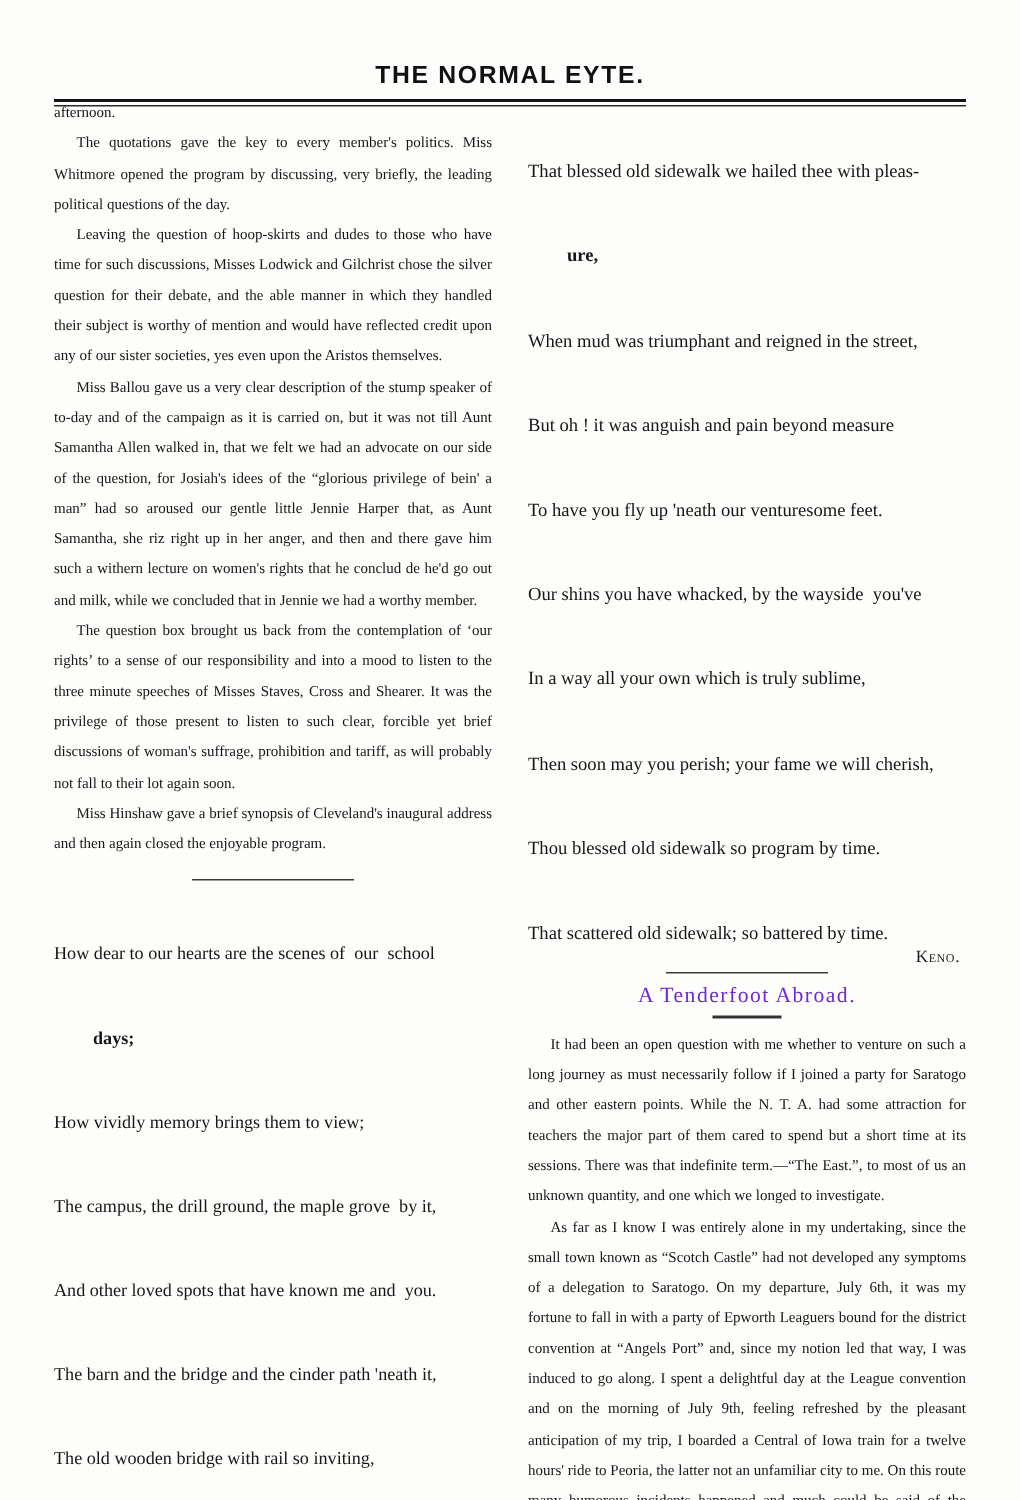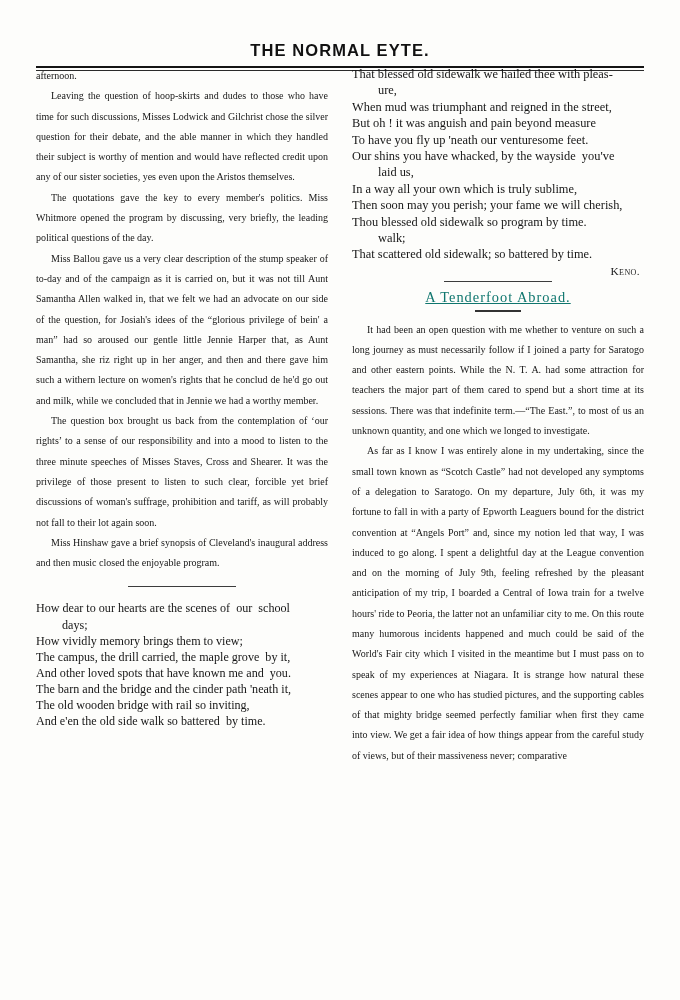--- a/index.html
+++ b/index.html
@@ -89,23 +89,25 @@
 
   
   .verse {
     font-size: 12.1px;
     line-height: 16.1px;
     color: #161616;
     text-align: left;
   }
   .verse .vline {
     white-space: pre-wrap;
+    margin-top: 40px;
   }
   .verse .vline.cont {
     padding-left: 26px;
+    font-weight: bold;
   }
 
   .verse-right {
     font-size: 12.4px;
     line-height: 16.4px;
   }
 
   .byline {
     text-align: right;
     font-size: 11.4px;
@@ -133,79 +135,76 @@
     height: 1.4px;
     background: #333;
     margin: 4px auto 8px auto;
   }
 
   
   .section-heading {
     text-align: center;
     font-size: 14.4px;
     letter-spacing: 1.0px;
-    color: #0f766e;
+    color: #6d28d9;
     margin: 0;
     line-height: 1.2;
-    text-decoration: underline;
   }
 </style>
 </head>
 <body>
 
 <div class="page">
 
   <div class="masthead">
     <div class="masthead-title">THE NORMAL EYTE.</div>
     <div class="masthead-rules">
       <div class="rule-thick"></div>
       <div class="rule-thin"></div>
     </div>
   </div>
 
   <div class="columns">
 
     <div class="col">
       <div class="prose" id="left-paragraphs">
           <p class="noindent">afternoon.</p>
+          <p class="indent">The quotations gave the key to every member's politics.   Miss Whitmore opened the program by discussing, very briefly, the leading political questions of the day.</p>
           <p class="indent">Leaving the question of hoop-skirts and dudes to those who have time for such discussions, Misses Lodwick and Gilchrist chose the silver question for their debate, and the able manner in which they handled their subject is worthy of mention and would have reflected credit upon any of our sister societies, yes even upon the Aristos themselves.</p>
-          <p class="indent">The quotations gave the key to every member's politics.   Miss Whitmore opened the program by discussing, very briefly, the leading political questions of the day.</p>
           <p class="indent">Miss Ballou gave us a very clear description of the stump speaker of to-day and of the campaign as it is carried on, but it was not till Aunt Samantha Allen walked in, that we felt we had an advocate on our side of the question, for Josiah's idees of the “glorious privilege of bein' a man” had so aroused our gentle little Jennie Harper that, as Aunt Samantha, she riz right up in her anger, and then and there gave him such a withern lecture on women's rights that he conclud de he'd go out and milk, while we concluded that in Jennie we had a worthy member.</p>
           <p class="indent">The question box brought us back from the contemplation of ‘our rights’ to a sense of our responsibility and into a mood to listen to the three minute speeches of Misses Staves, Cross and Shearer.  It was the privilege of those present to listen to such clear, forcible yet brief discussions of woman's suffrage, prohibition and tariff, as will probably not fall to their lot again soon.</p>
-          <p class="indent">Miss Hinshaw gave a brief synopsis of Cleveland's inaugural address and then music closed the enjoyable program.</p>
+          <p class="indent">Miss Hinshaw gave a brief synopsis of Cleveland's inaugural address and then again closed the enjoyable program.</p>
         </div>
 
       <div class="sep-short"></div>
 
       <div class="verse" id="left-poem">
           <div class="vline">How dear to our hearts are the scenes of  our  school</div>
           <div class="vline cont">days;</div>
           <div class="vline">How vividly memory brings them to view;</div>
-          <div class="vline">The campus, the drill carried, the maple grove  by it,</div>
+          <div class="vline">The campus, the drill ground, the maple grove  by it,</div>
           <div class="vline">And other loved spots that have known me and  you.</div>
           <div class="vline">The barn and the bridge and the cinder path 'neath it,</div>
           <div class="vline">The old wooden bridge with rail so inviting,</div>
           <div class="vline">And e'en the old side walk so battered  by time.</div>
         </div>
     </div>
 
     <div class="col">
 
       <div class="verse verse-right" id="right-poem">
           <div class="vline">That blessed old sidewalk we hailed thee with pleas-</div>
           <div class="vline cont">ure,</div>
           <div class="vline">When mud was triumphant and reigned in the street,</div>
           <div class="vline">But oh ! it was anguish and pain beyond measure</div>
           <div class="vline">To have you fly up 'neath our venturesome feet.</div>
           <div class="vline">Our shins you have whacked, by the wayside  you've</div>
-          <div class="vline cont">laid us,</div>
           <div class="vline">In a way all your own which is truly sublime,</div>
           <div class="vline">Then soon may you perish; your fame we will cherish,</div>
           <div class="vline">Thou blessed old sidewalk so program by time.</div>
-          <div class="vline cont">walk;</div>
           <div class="vline">That scattered old sidewalk; so battered by time.</div>
         </div>
 
       <div class="byline">Keno.</div>
 
       <div class="sep-byline"></div>
 
       <div class="section-heading">A Tenderfoot Abroad.</div>
 
       <div class="sep-heading-under"></div>

